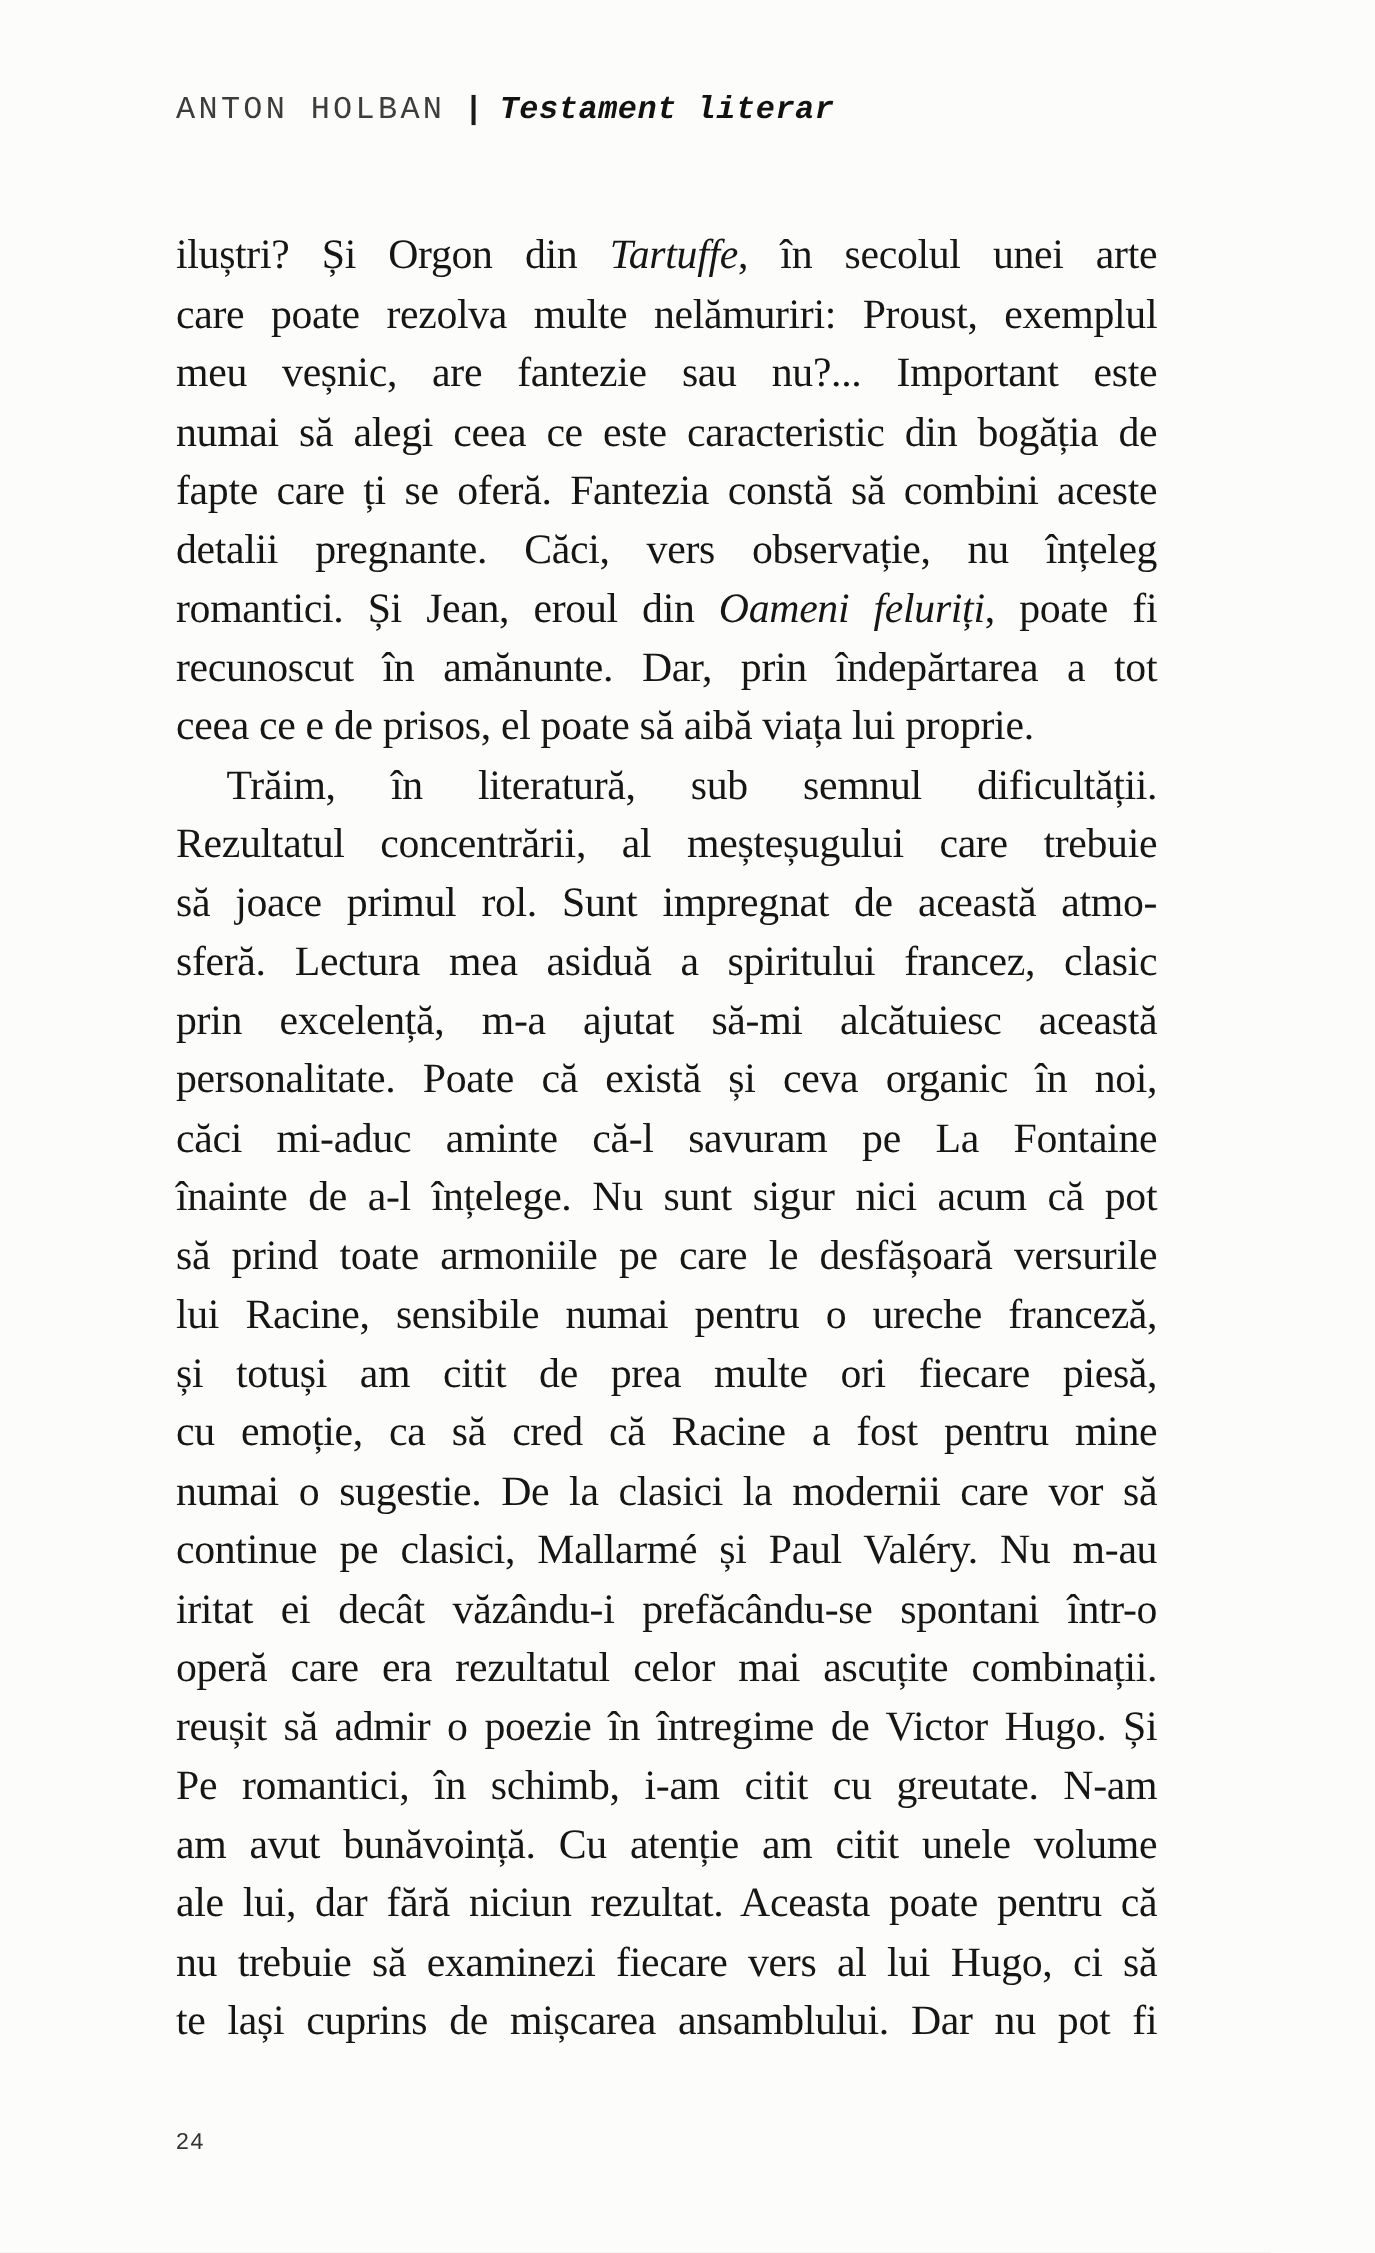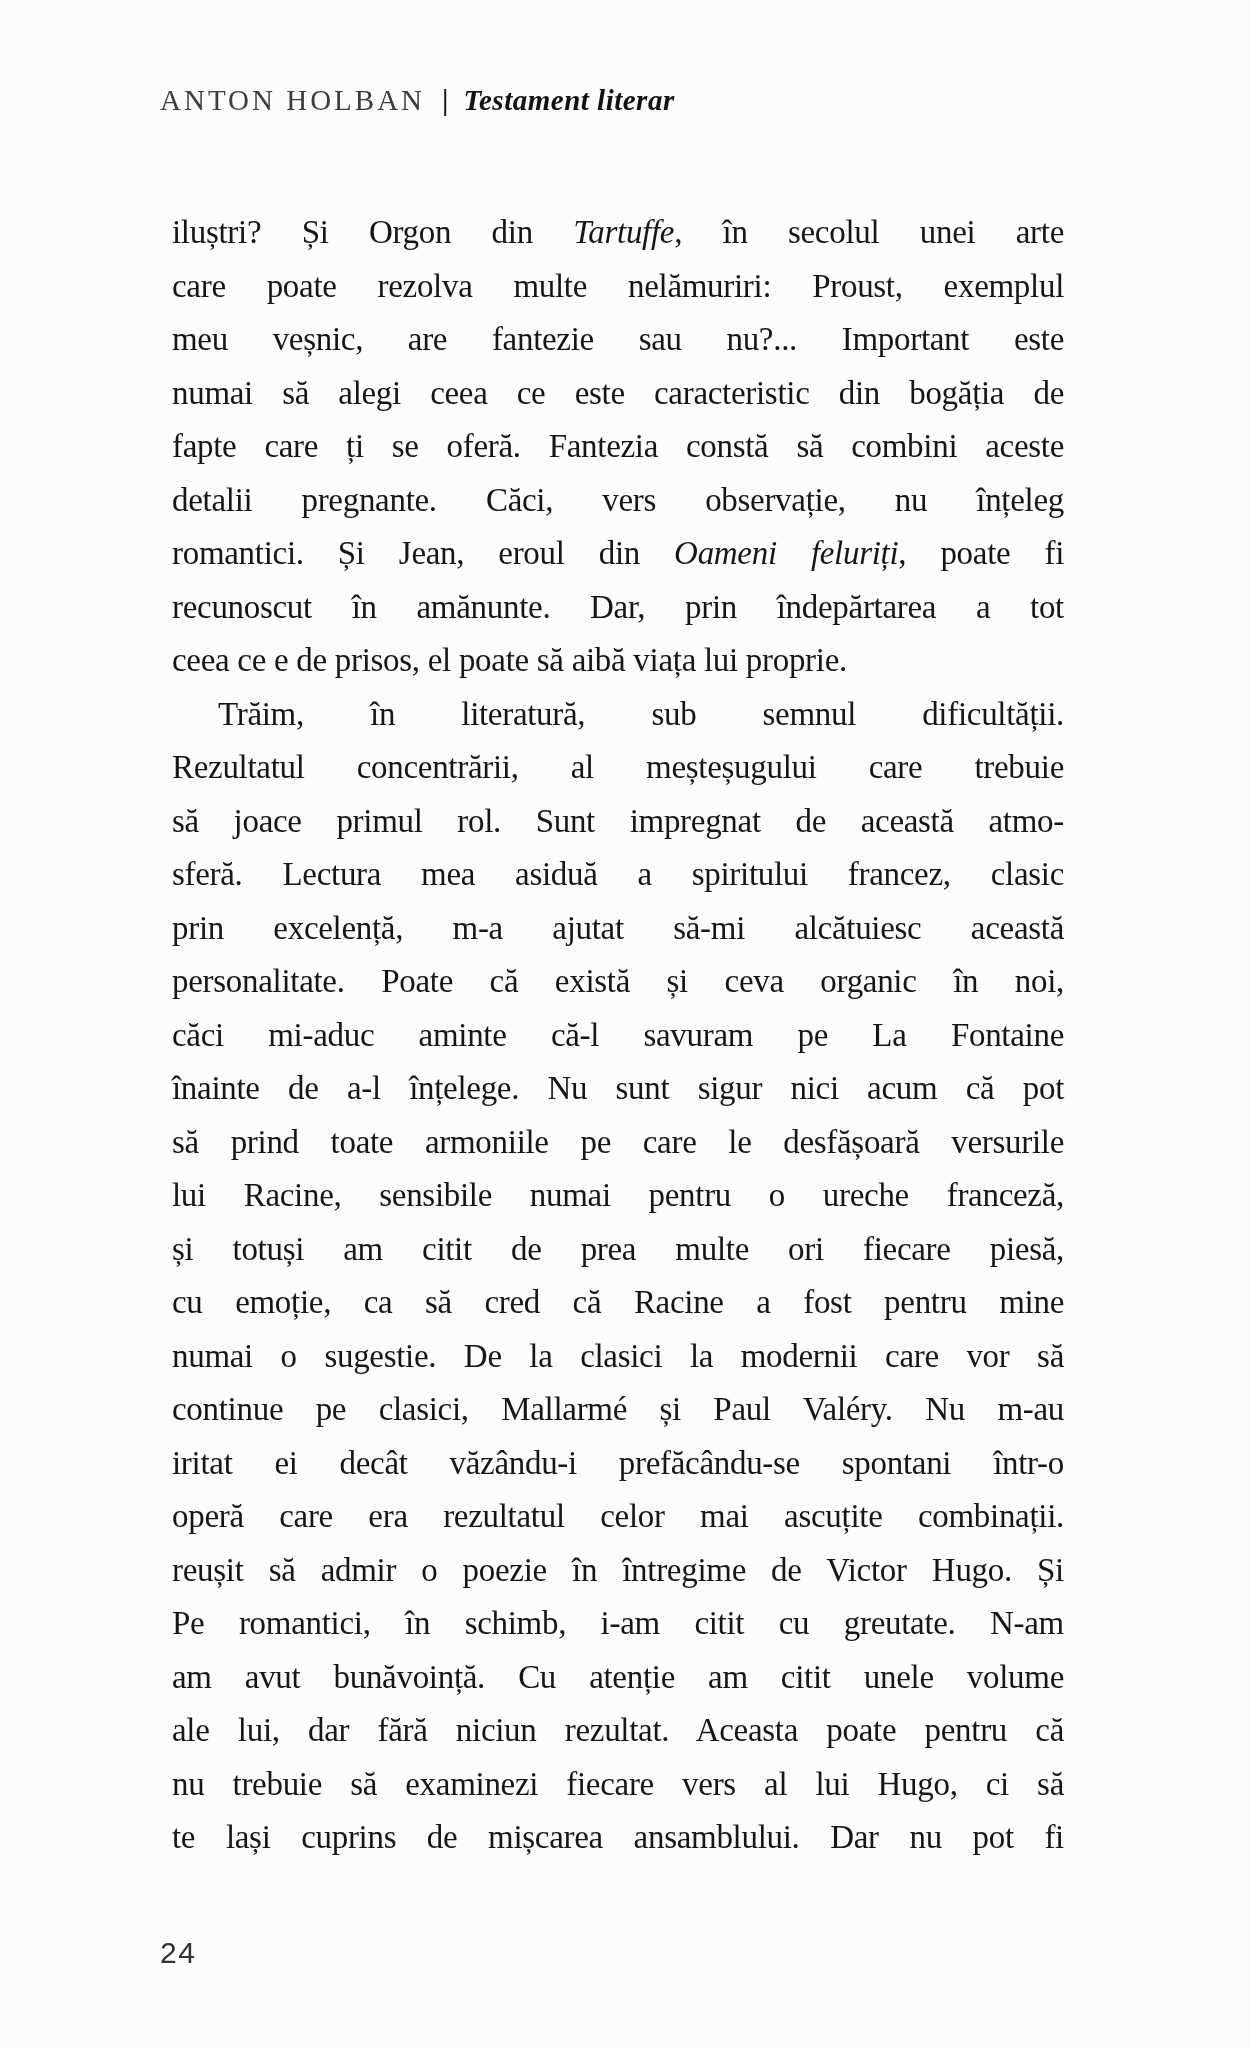--- a/index.html
+++ b/index.html
@@ -12,21 +12,21 @@
     font-family: "Liberation Serif", serif;
     color: #161616;
     overflow: hidden;
   }
   .running-header {
     position: absolute;
     left: 160px;
     top: 82px;
     display: flex;
     align-items: baseline;
-    font-family: Liberation Serif, serif;
+    font-family: Liberation Mono, monospace;
     font-size: 29px;
     line-height: 36px;
     white-space: nowrap;
   }
   .header-author {
     font-weight: 400;
     letter-spacing: 3px;
     color: #3d3d3d;
   }
   .header-sep {
@@ -35,42 +35,42 @@
     margin: 0 15px 0 17px;
   }
   .header-title {
     font-weight: 700;
     font-style: italic;
     color: #121212;
     letter-spacing: 0.5px;
   }
   .page-body {
     position: absolute;
-    left: 172px;
+    left: 160px;
     top: 206px;
     width: 892px;
-    font-size: 33px;
+    font-size: 38px;
     letter-spacing: -0.3px;
   }
   .line {
     text-align: justify;
     text-align-last: justify;
     line-height: 53.5px;
     height: 53.5px;
   }
   .line.para-end { text-align-last: left; }
   .line.indent { text-indent: 46px; }
   .line em { font-style: italic; }
   .page-number {
     position: absolute;
     left: 160px;
     top: 1936px;
     font-family: "Liberation Sans", sans-serif;
     font-weight: 400;
-    font-size: 30px;
+    font-size: 21px;
     letter-spacing: 1.5px;
     color: #333333;
   }
 </style>
 </head>
 <body>
 
 <div class="page">
 
   <div class="running-header">

